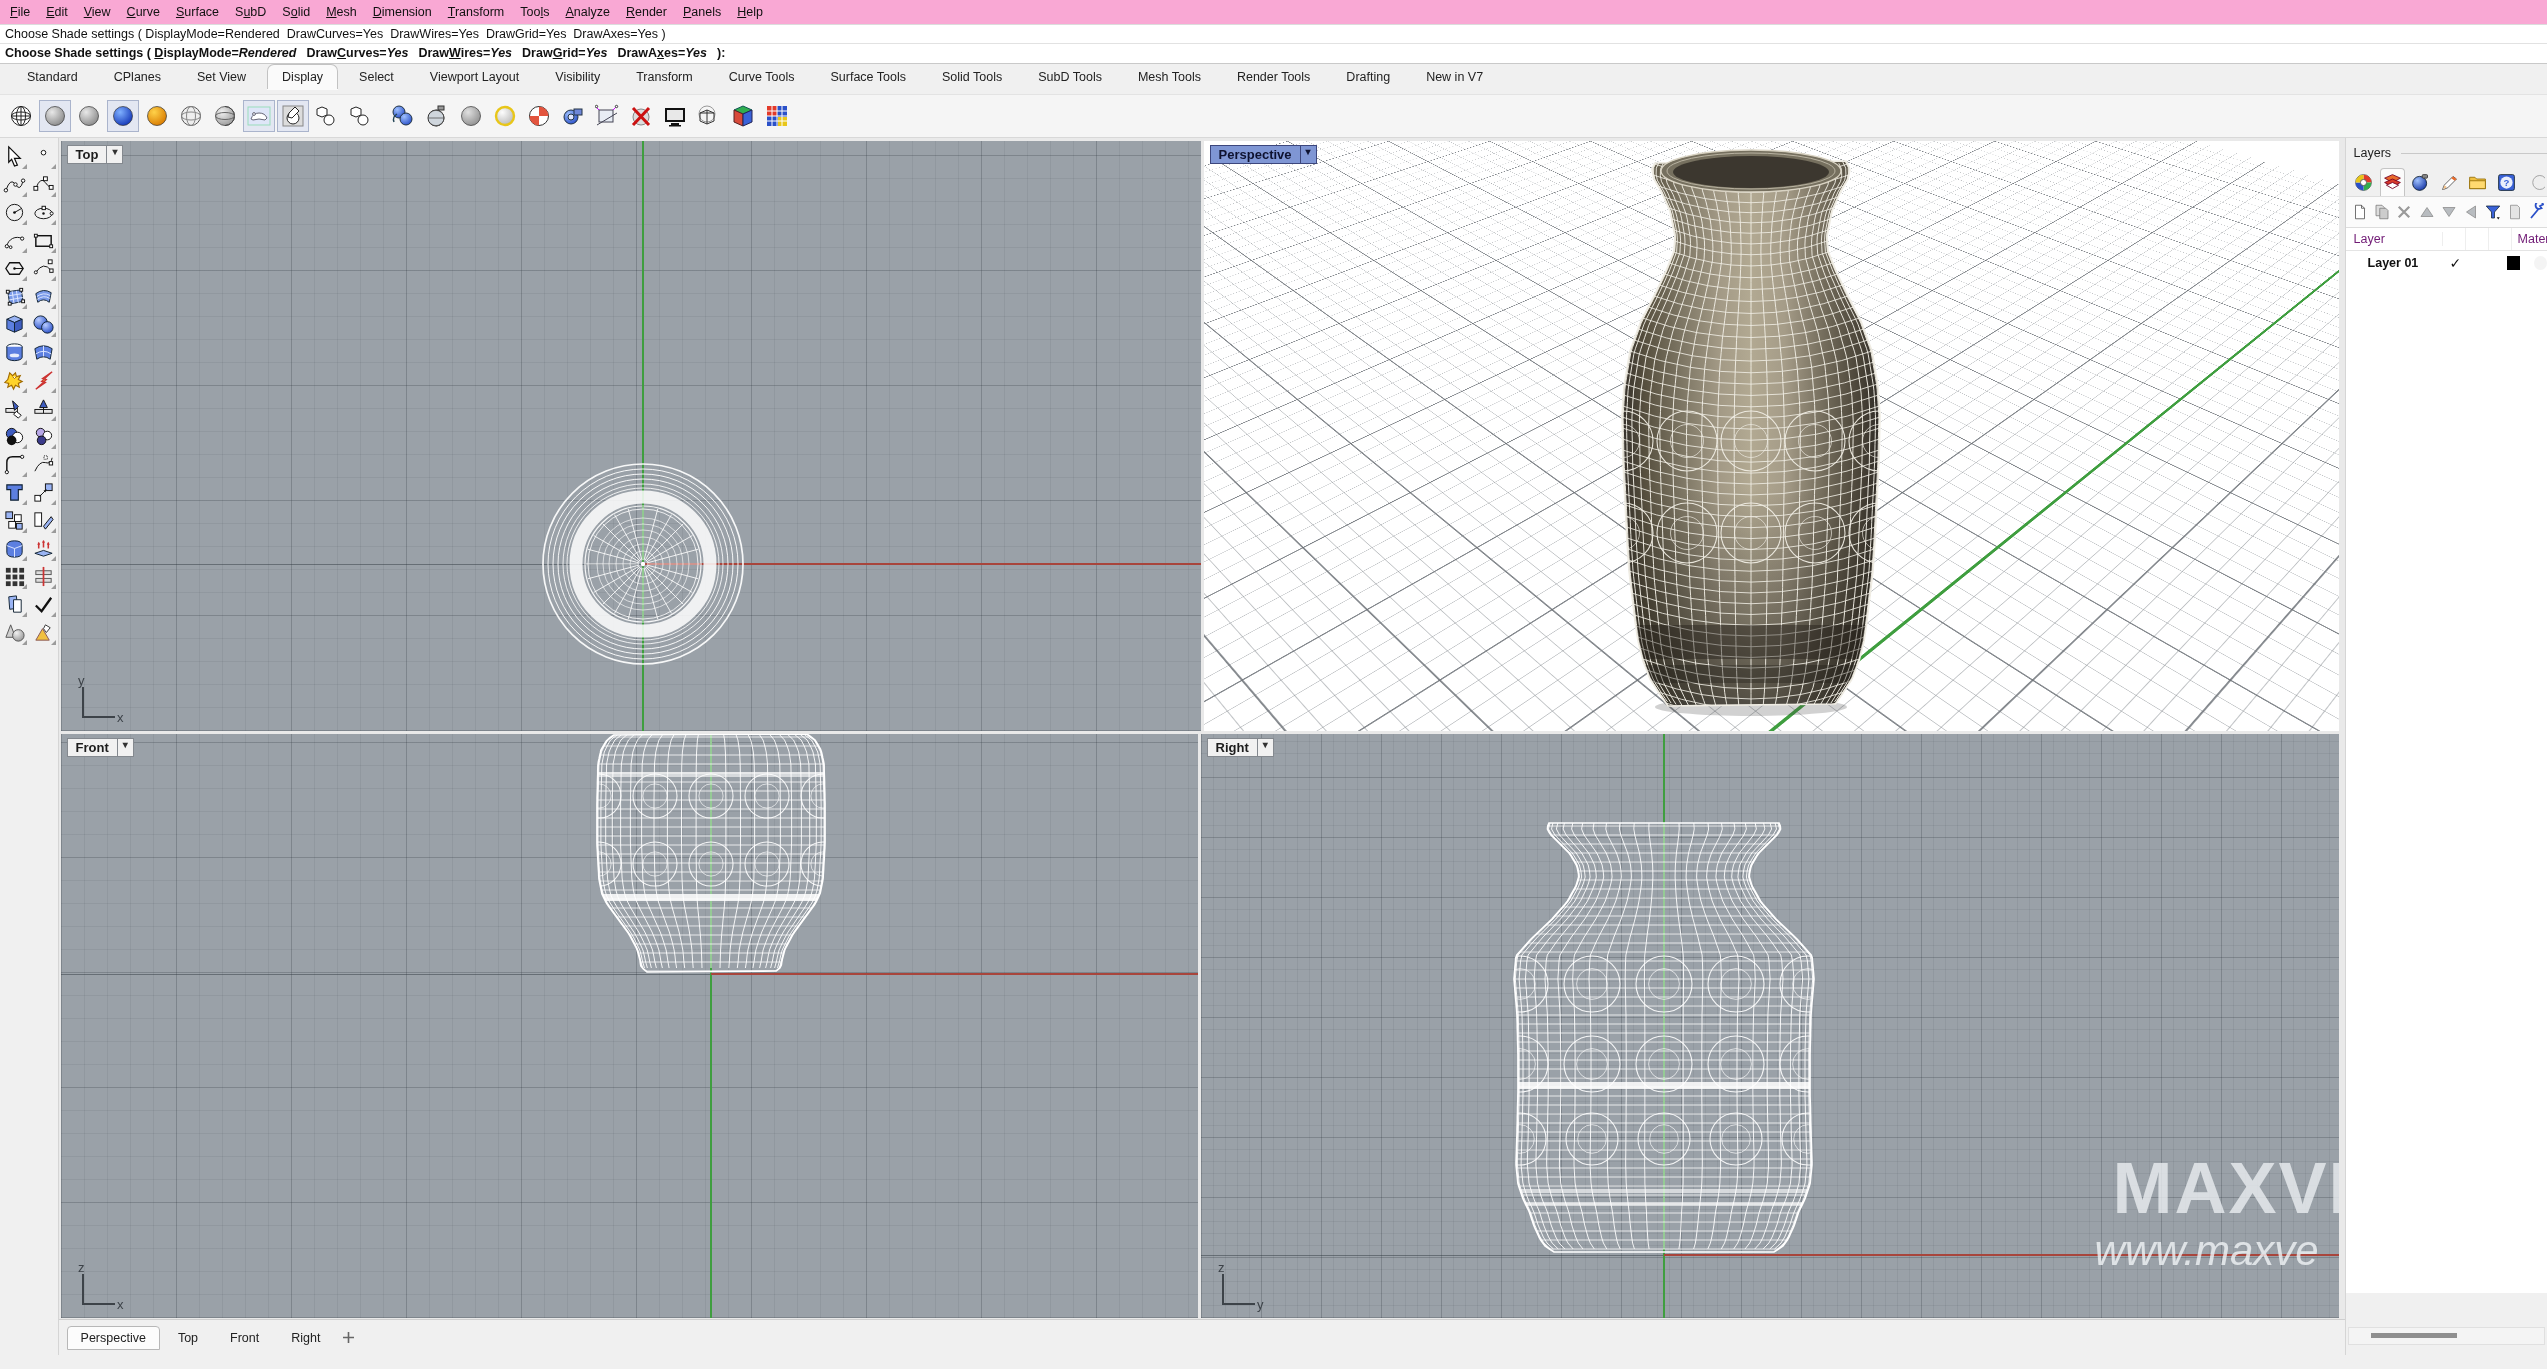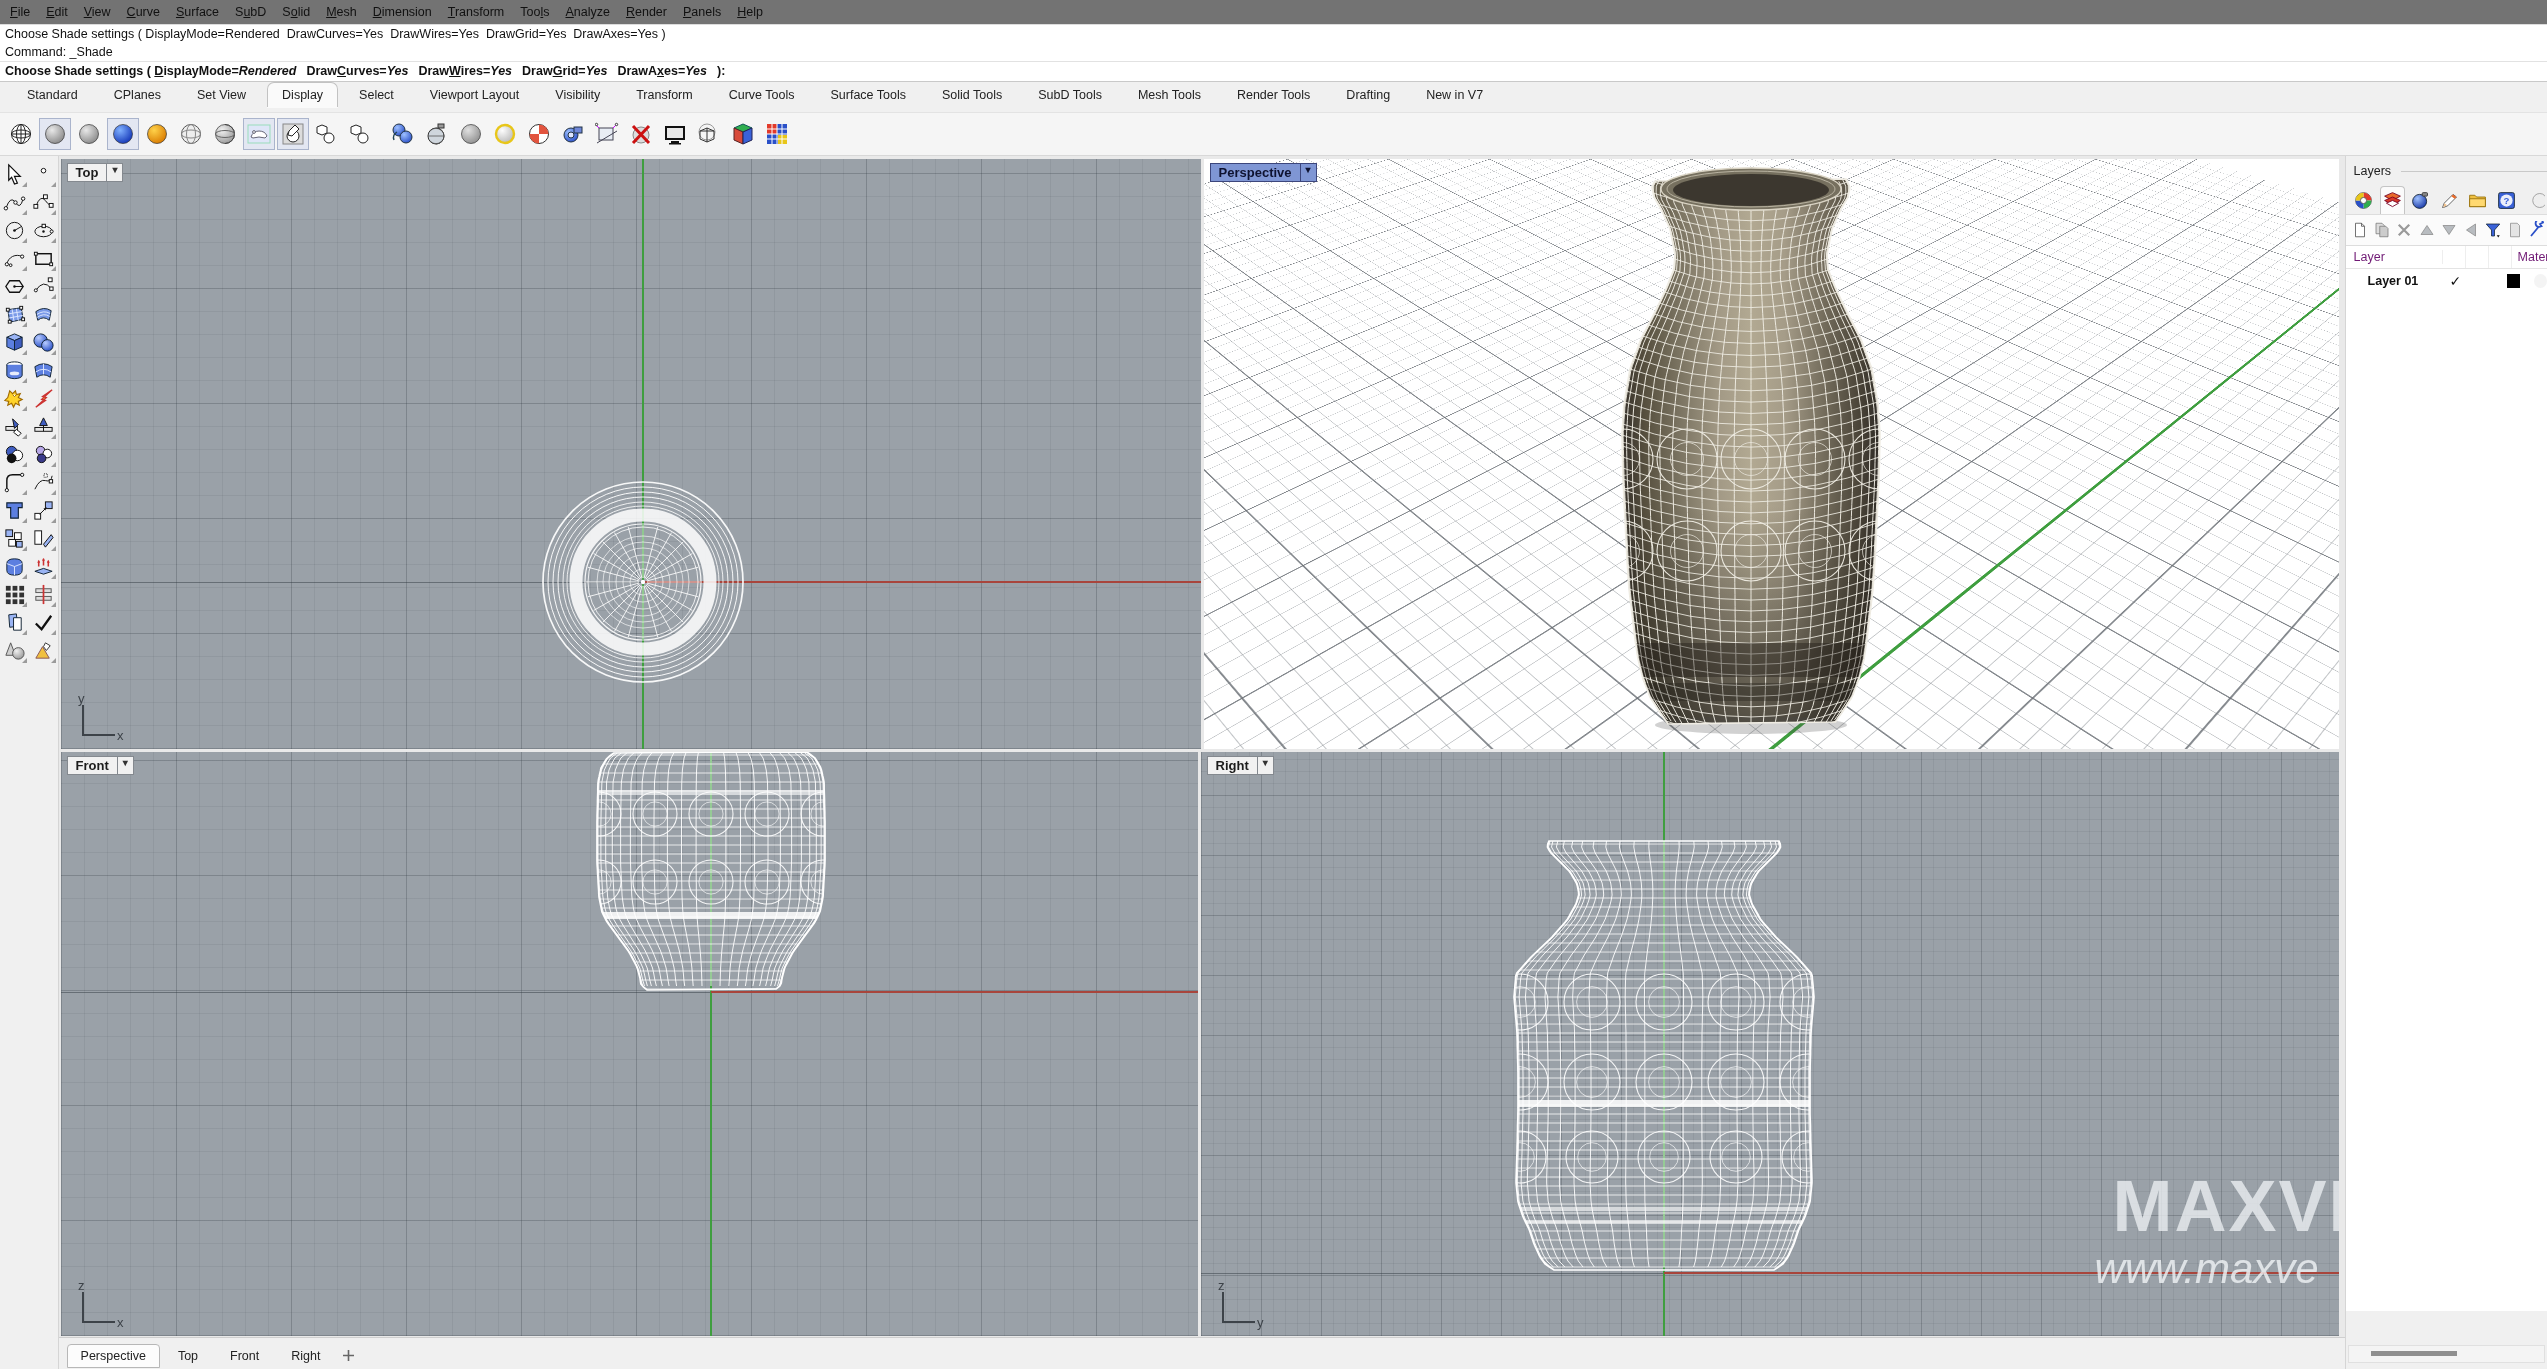--- a/index.html
+++ b/index.html
@@ -1,18 +1,18 @@
 <!DOCTYPE html>
 <html><head>
 <meta charset="utf-8">
 <style>
   html,body{margin:0;padding:0;background:#e8e8e8;font-family:"Liberation Sans",sans-serif;-webkit-font-smoothing:antialiased;}
   #app{position:relative;width:2547px;height:1369px;background:#f0f0f0;overflow:hidden;font-size:12.5px;color:#111;}
   
-  .menubar{height:24px;display:flex;align-items:center;background:#737373;border-bottom:1px solid #dcdcdc;padding-left:2px;}
+  .menubar{height:24px;display:flex;align-items:center;background:#f9a8d4;border-bottom:1px solid #dcdcdc;padding-left:2px;}
   .menu-item{padding:2px 8px;cursor:default;}
   .menu-item u{text-decoration:underline;}
   
   .cmdbox{background:#ffffff;border-bottom:1px solid #c9c9c9;}
   .cl{height:18px;line-height:18px;padding-left:5px;font-size:12.5px;white-space:pre;overflow:hidden;}
   .cl .opt{margin-right:10px;}
   .cl.prompt{font-weight:bold;border-top:1px solid #e2e2e2;height:19px;line-height:19px;}
   .it{font-style:italic;}
   
   .tabrow{height:30px;display:flex;align-items:flex-start;background:#f0f0f0;padding-left:12px;border-bottom:1px solid #e3e3e3;}
@@ -106,21 +106,20 @@
       <div class="menu-item"><u>T</u>ransform</div>
       <div class="menu-item">Too<u>l</u>s</div>
       <div class="menu-item"><u>A</u>nalyze</div>
       <div class="menu-item"><u>R</u>ender</div>
       <div class="menu-item"><u>P</u>anels</div>
       <div class="menu-item"><u>H</u>elp</div>
     </div>
 
   <div class="cmdbox">
     <div class="cl" id="hist0">Choose Shade settings ( DisplayMode=Rendered  DrawCurves=Yes  DrawWires=Yes  DrawGrid=Yes  DrawAxes=Yes )</div>
-    <div class="cl" id="hist1">Command: _Shade</div>
     <div class="cl prompt" id="promptline">Choose Shade settings ( <span class="opt"><u>D</u>isplayMode=<span class="it">Rendered</span></span><span class="opt">Draw<u>C</u>urves=<span class="it">Yes</span></span><span class="opt">Draw<u>W</u>ires=<span class="it">Yes</span></span><span class="opt">Draw<u>G</u>rid=<span class="it">Yes</span></span><span class="opt">DrawA<u>x</u>es=<span class="it">Yes</span></span>):</div>
   </div>
 
   <div class="tabrow" id="tabrow">
       <div class="ttab">Standard</div>
       <div class="ttab">CPlanes</div>
       <div class="ttab">Set View</div>
       <div class="ttab active">Display</div>
       <div class="ttab">Select</div>
       <div class="ttab">Viewport Layout</div>

